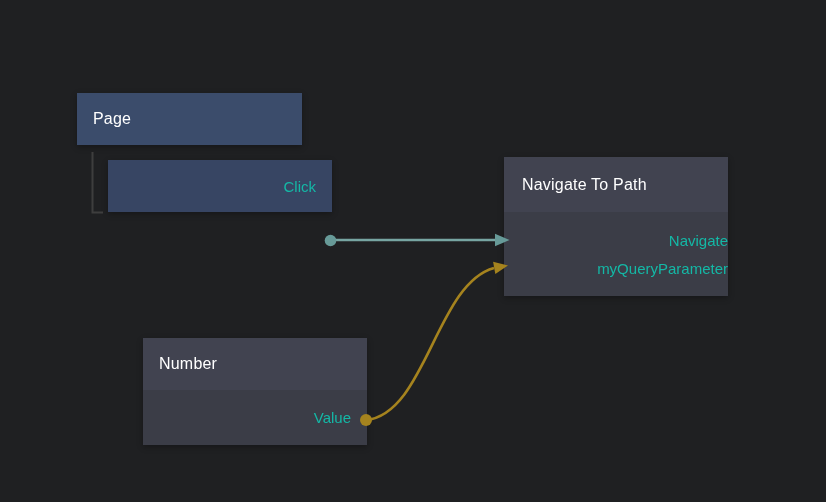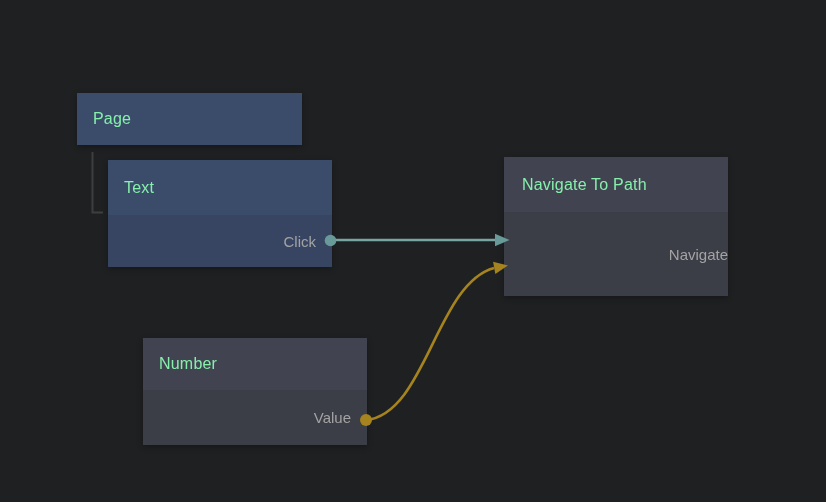--- a/index.html
+++ b/index.html
@@ -19,32 +19,32 @@
     position: absolute;
     box-shadow: 0 2px 6px rgba(0,0,0,0.3);
     color: #e9eaec;
   }
   .node-header {
     display: flex;
     align-items: center;
     padding-left: 16px;
     font-size: 16px;
     letter-spacing: 0.2px;
-    color: #86efac;
+    color: #ffffff;
   }
   .node-body { position: relative; }
   .blue .node-header { background: #3b4c6b; }
   .blue .node-body   { background: #374563; }
   .gray .node-header { background: #414350; }
   .gray .node-body   { background: #3b3d47; }
   .port-row {
     display: flex;
     align-items: center;
     font-size: 15px;
-    color: #a3a3a3;
+    color: #14b8a6;
   }
   .port-row.out { justify-content: flex-end; padding-right: 16px; }
   .port-row.in  { justify-content: flex-end; padding-left: 14px; }
   
   #node-page      { left: 77px;  top: 93px;  width: 225px; }
   #node-page .node-header { height: 52px; }
   #node-text      { left: 108px; top: 160px; width: 224px; }
   #node-text .node-header { height: 55px; }
   #node-text .node-body   { height: 52px; }
   #node-text .port-row    { height: 52px; }
@@ -70,37 +70,37 @@
 
 <div class="canvas">
 
   <div class="node blue" id="node-page">
     <div class="node-header">
       <span>Page</span>
     </div>
   </div>
 
   <div class="node blue" id="node-text">
-    <div class="node-header">
-      <span>Text</span>
-    </div>
     <div class="node-body">
       <div class="port-row out">
         <span>Click</span>
       </div>
     </div>
   </div>
 
   <div class="node gray" id="node-navigate">
     <div class="node-header">
       <span>Navigate To Path</span>
     </div>
     <div class="node-body">
       <div class="port-row in">
         <span>Navigate</span>
+      </div>
+      <div class="port-row in">
+        <span>myQueryParameter</span>
       </div>
     </div>
   </div>
 
   <div class="node gray" id="node-number">
     <div class="node-header">
       <span>Number</span>
     </div>
     <div class="node-body">
       <div class="port-row out">

